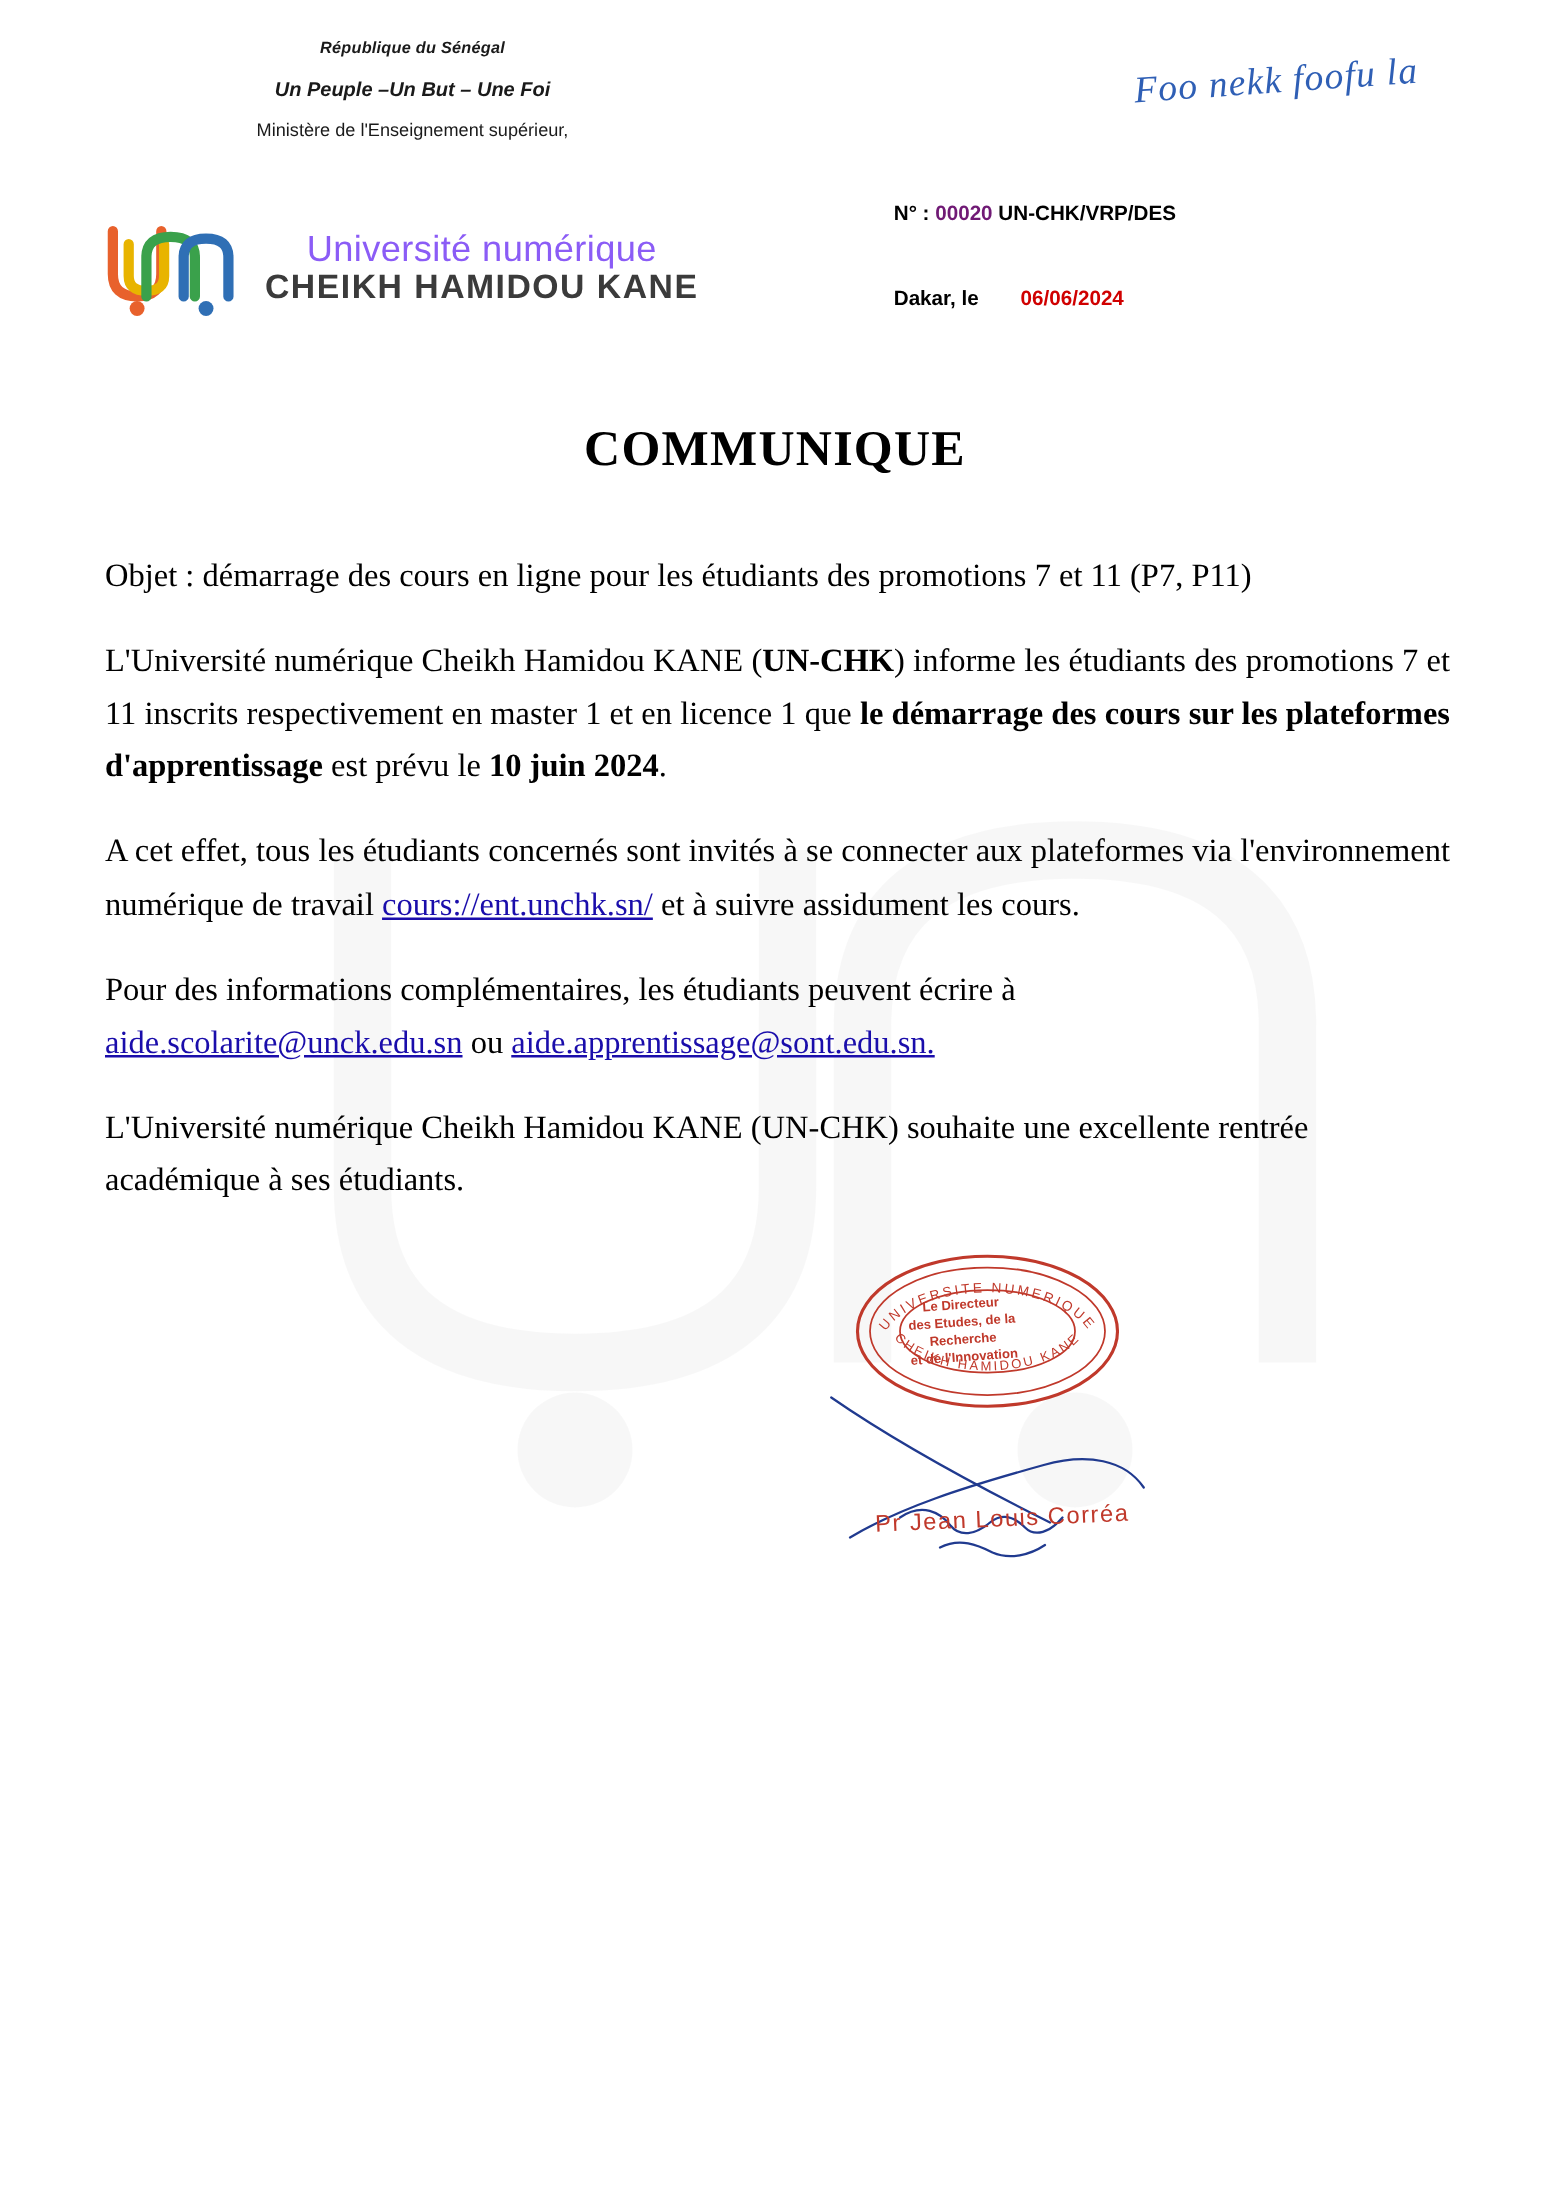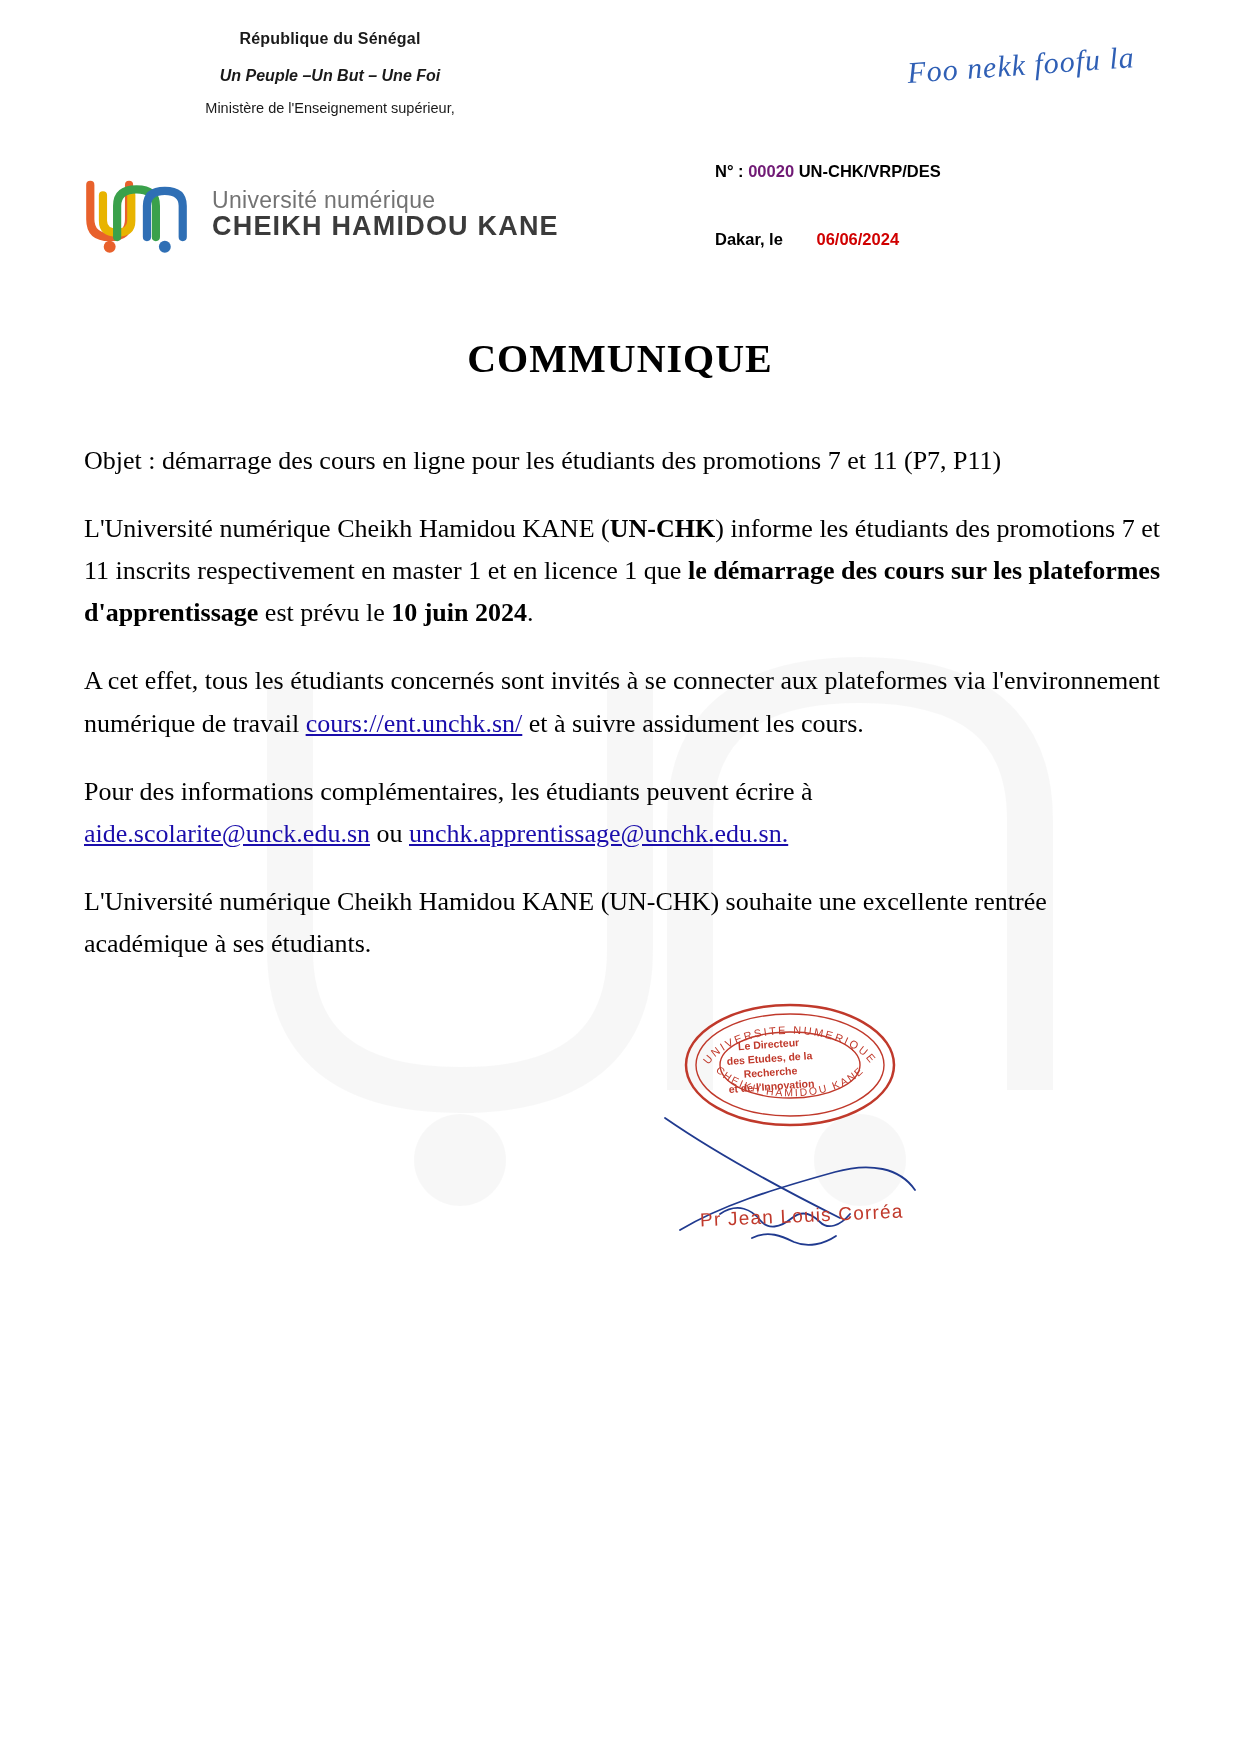--- a/index.html
+++ b/index.html
@@ -44,23 +44,24 @@
   .header-left {
     position: absolute;
     left: 70px;
     top: 0;
     width: 520px;
     text-align: center;
     font-family: "Liberation Sans", sans-serif;
     color: #1a1a1a;
   }
   .rep-line {
-    font-size: 16px;
+    font-size: 13px;
     font-weight: bold;
     letter-spacing: 0.2px;
+    font-style: italic;
   }
   .devise {
     font-size: 16px;
     font-style: italic;
     font-weight: bold;
     margin-top: 19px;
   }
   .ministere {
     font-size: 14.5px;
     font-weight: normal;
@@ -76,23 +77,24 @@
     display: flex;
     align-items: center;
     gap: 14px;
   }
   .logo-mark { width: 120px; height: 82px; }
   .logo-text {
     font-family: "Liberation Sans", sans-serif;
     line-height: 1.05;
   }
   .logo-text .l1 {
-    font-size: 23px;
-    color: #737373;
+    font-size: 29px;
+    color: #8b5cf6;
     letter-spacing: 0.3px;
+    text-align: center;
   }
   .logo-text .l2 {
     font-size: 27px;
     font-weight: bold;
     color: #3b3b3b;
     letter-spacing: 1.2px;
   }
 
   
   .slogan {
@@ -270,21 +272,21 @@
       <p class="justify">
         <span>L'Université numérique Cheikh Hamidou KANE (</span><span class="bold">UN-CHK</span><span>) informe les étudiants des promotions 7 et 11 inscrits respectivement en master 1 et en licence 1 que </span><span class="bold">le démarrage des cours sur les plateformes d'apprentissage</span><span> est prévu le </span><span class="bold">10 juin 2024</span><span>.</span>
       </p>
 
       <p class="justify gap-before">
         <span>A cet effet, tous les étudiants concernés sont invités à se connecter aux plateformes via l'environnement numérique de travail </span><a class="link" href="#">cours://ent.unchk.sn/</a><span> et à suivre assidument les cours.</span>
       </p>
 
       <p>
         <span>Pour des informations complémentaires, les étudiants peuvent écrire à </span><br>
-        <a class="link" href="#">aide.scolarite@unck.edu.sn</a><span> ou </span><a class="link" href="#">unchk.apprentissage@unchk.edu.sn.</a>
+        <a class="link" href="#">aide.scolarite@unck.edu.sn</a><span> ou </span><a class="link" href="#">aide.apprentissage@sont.edu.sn.</a>
       </p>
 
       <p>L'Université numérique Cheikh Hamidou KANE (UN-CHK) souhaite une excellente rentrée académique à ses étudiants.</p>
     </div>
 
     <div class="sign-area">
 
       <svg class="stamp" viewBox="0 0 220 130" aria-hidden="true">
         <ellipse cx="110" cy="65" rx="104" ry="60" fill="none" stroke="#c0392b" stroke-width="2.5"></ellipse>
         <ellipse cx="110" cy="65" rx="94" ry="51" fill="none" stroke="#c0392b" stroke-width="1.4"></ellipse>

